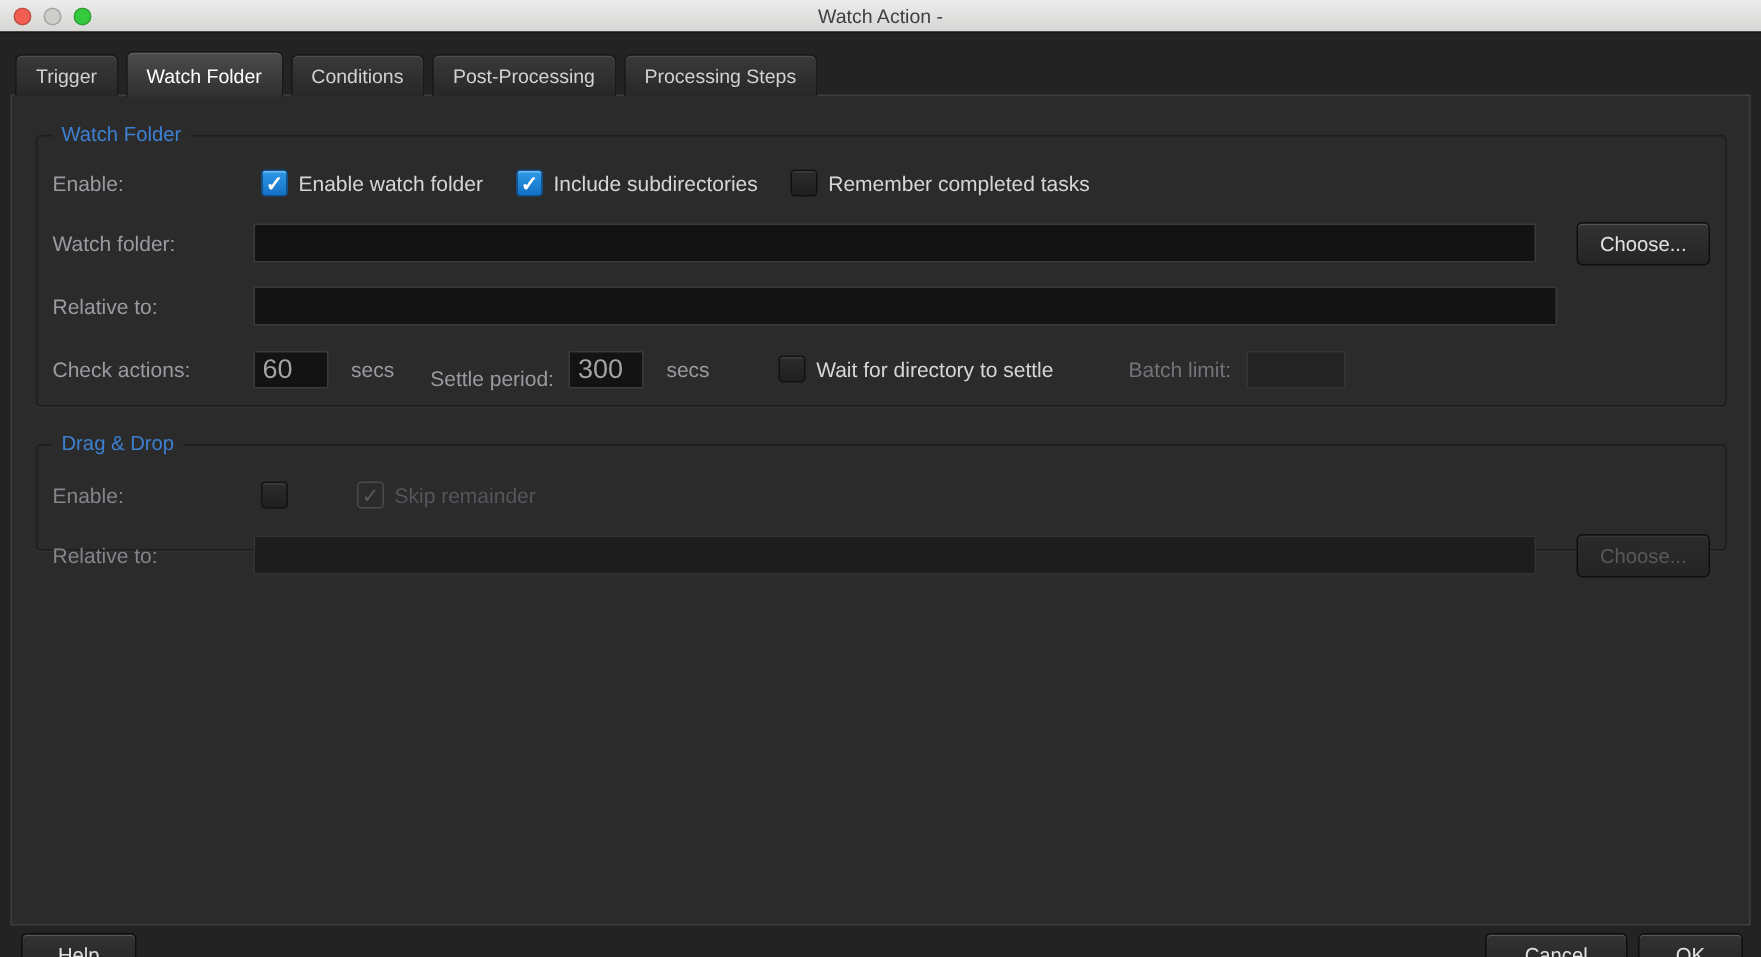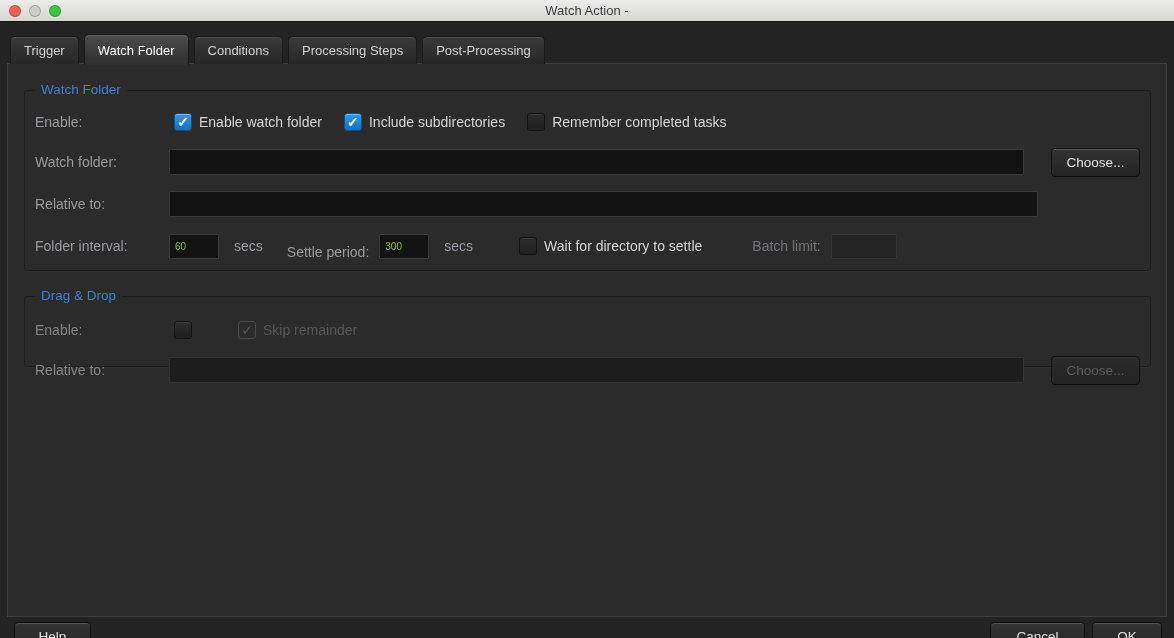--- a/index.html
+++ b/index.html
@@ -76,21 +76,21 @@
   .text-input {
     height: 26px; width: 869px;
     background: #131313; border: 1px solid #3a3a3a; border-radius: 1px;
     color: #e8e8e8; font-size: 14px; padding: 0 6px; outline: none;
     font-family: "Liberation Sans", sans-serif;
   }
   .text-input:disabled { background: #1d1d1d; border-color: #333333; }
   .num-input {
     height: 25px; width: 50px;
     background: #131313; border: 1px solid #3a3a3a; border-radius: 1px;
-    color: #84cc16; font-size: 10px; padding: 0 5px; outline: none;
+    color: #a3a3a3; font-size: 18px; padding: 0 5px; outline: none;
     font-family: "Liberation Sans", sans-serif;
   }
   .num-input.batch { width: 66px; background: #242424; border-color: #343434; }
 
   
   .cb {
     width: 18px; height: 18px; flex: 0 0 18px; border-radius: 3px;
     background: linear-gradient(#2c2c2c, #1f1f1f);
     border: 1px solid #121212;
     box-shadow: inset 0 1px 0 #3c3c3c;
@@ -142,22 +142,22 @@
     <span class="light min"></span>
     <span class="light zoom"></span>
   </div>
   <div class="window-title">Watch Action -</div>
 </div>
 
 <div class="tabstrip">
   <div class="tab">Trigger</div>
   <div class="tab active">Watch Folder</div>
   <div class="tab">Conditions</div>
+  <div class="tab">Post-Processing</div>
   <div class="tab">Processing Steps</div>
-  <div class="tab">Post-Processing</div>
 </div>
 
 <div class="panel">
 
   <div class="group" id="group-watch">
     <span class="group-title">Watch Folder</span>
 
     <div class="row" style="top:16px;">
       <span class="form-label">Enable:</span>
       <span class="cb on" style="margin-left:5px;">✓</span>
@@ -173,21 +173,21 @@
       <input class="text-input" type="text" value="" style="">
       <button class="btn choose-btn">Choose...</button>
     </div>
 
     <div class="row" style="top:98px;">
       <span class="form-label">Relative to:</span>
       <input class="text-input" type="text" value="" style="">
     </div>
 
     <div class="row" style="top:140px;">
-      <span class="form-label">Folder interval:</span>
+      <span class="form-label">Check actions:</span>
       <input class="num-input" type="text" value="60" style="">
       <span class="unit-label" style="margin-left:15px;">secs</span>
       <span class="unit-label" style="margin-left:24px;margin-top:12px;">Settle period:</span>
       <input class="num-input" type="text" style="margin-left: 10px;" value="300">
       <span class="unit-label" style="margin-left:15px;">secs</span>
       <span class="cb" style="margin-left:46px;">✓</span>
       <span class="cb-label">Wait for directory to settle</span>
       <span class="inline-label dimmer" style="margin-left:50px;">Batch limit:</span>
       <input class="num-input batch" type="text" style="margin-left: 10px;" disabled="" value="">
     </div>

